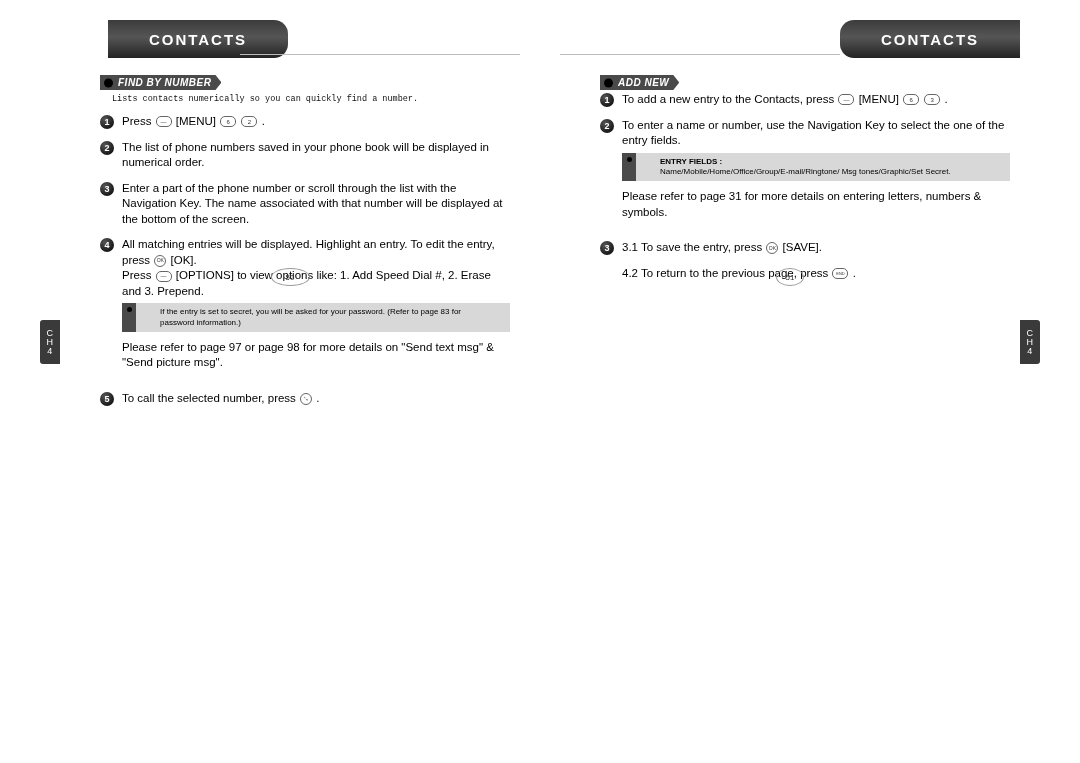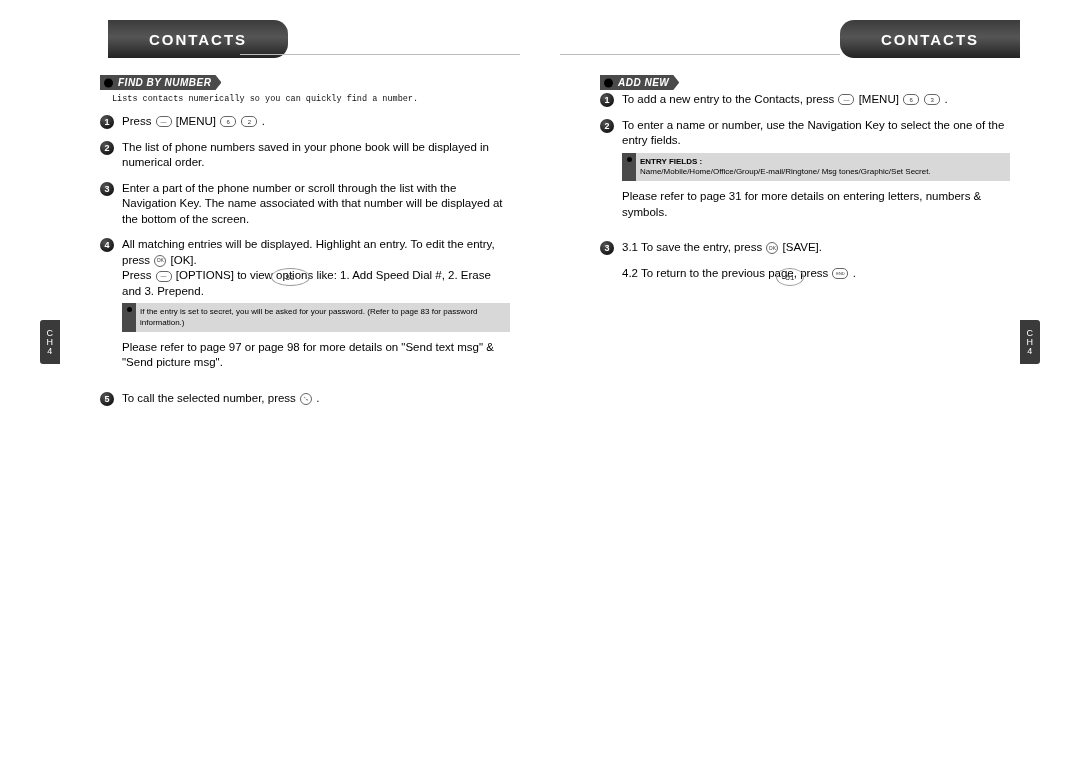--- a/index.html
+++ b/index.html
@@ -135,21 +135,21 @@
     align-items: flex-start;
     justify-content: center;
     padding-top: 4px;
   }
   .note-box .note-dot::before {
     content: "";
     width: 5px; height: 5px;
     border-radius: 50%;
     background: #000;
   }
-  .note-box .note-text { padding: 4px 4px; flex: 1; }
+  .note-box .note-text { padding: 4px 24px; flex: 1; }
   .note-box .note-text b { font-weight: bold; }
 
   .ref-text { font-size: 11.5px; line-height: 1.35; margin: 4px 0 10px 0; }
 
   .side-tab {
     position: absolute;
     top: 300px;
     width: 20px;
     height: 44px;
     background: #3a3a3a;

